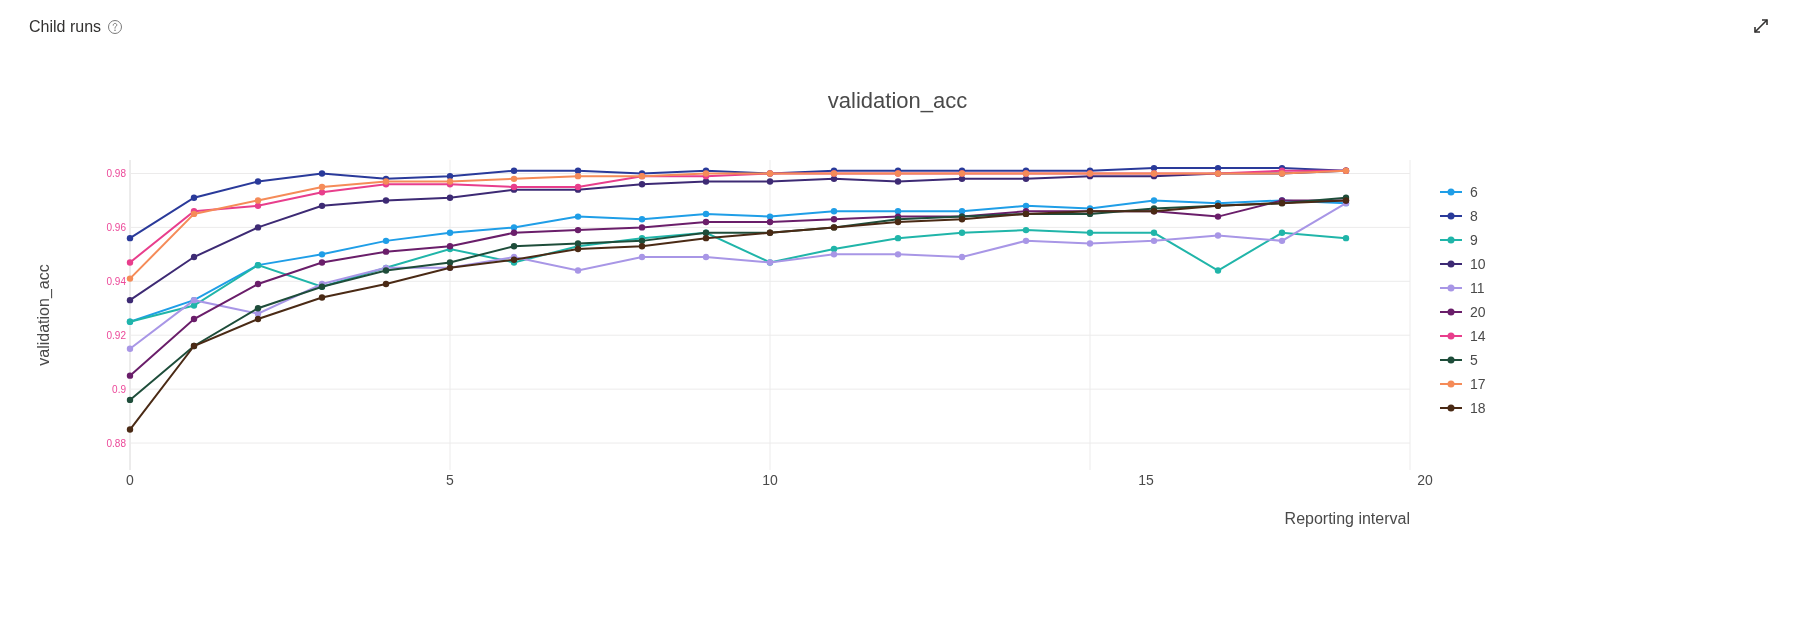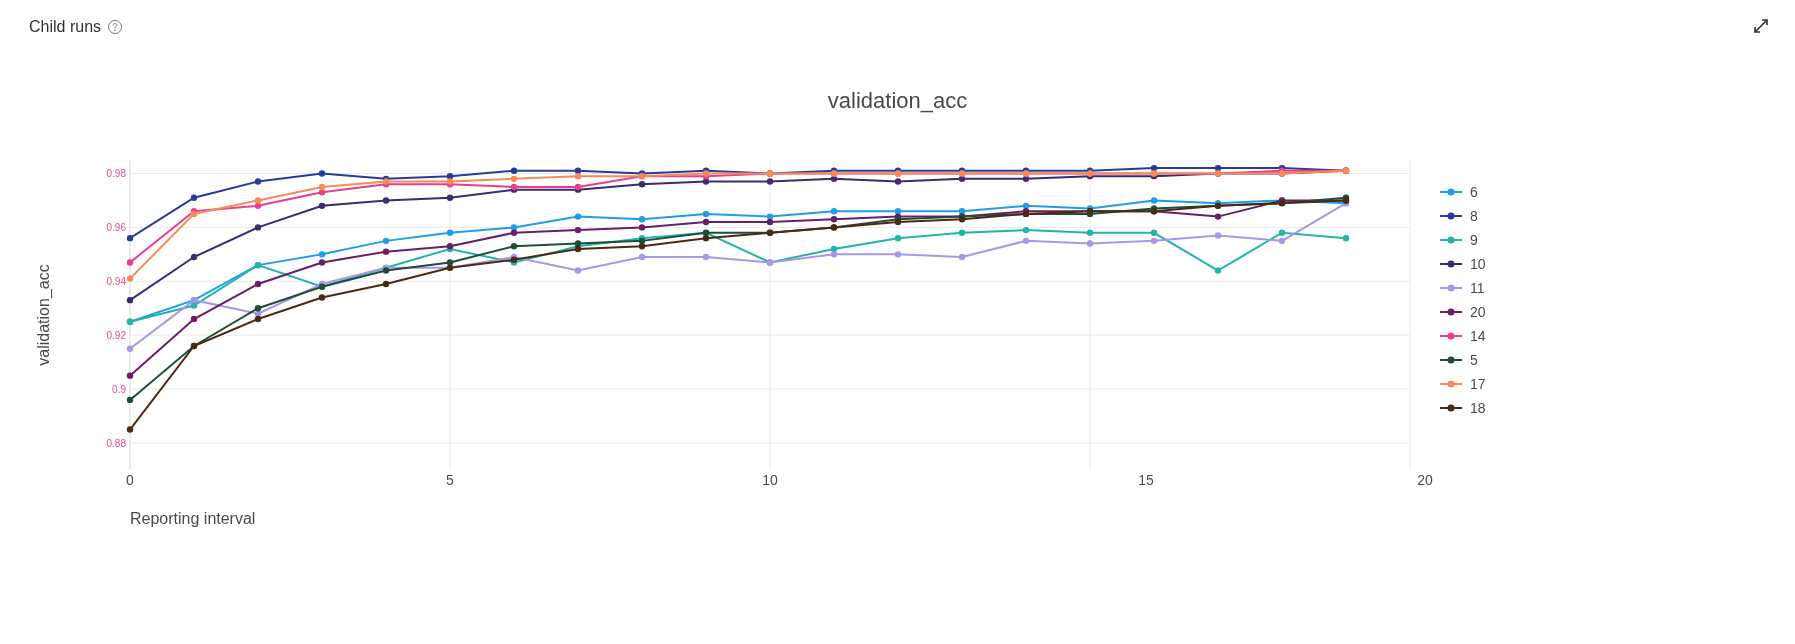--- a/index.html
+++ b/index.html
@@ -107,21 +107,21 @@
     transform: translate(-50%, -50%) rotate(-90deg);
     font-size: 16px;
     color: #4a4a4a;
     white-space: nowrap;
   }
   .x-axis-title {
     position: absolute;
     left: 130px;
     width: 1280px;
     top: 510px;
-    text-align: left;
+    text-align: right;
     font-size: 16px;
     color: #4a4a4a;
   }
   
   .legend {
     position: absolute;
     left: 1440px;
     top: 180px;
     font-size: 14px;
     color: #4a4a4a;

